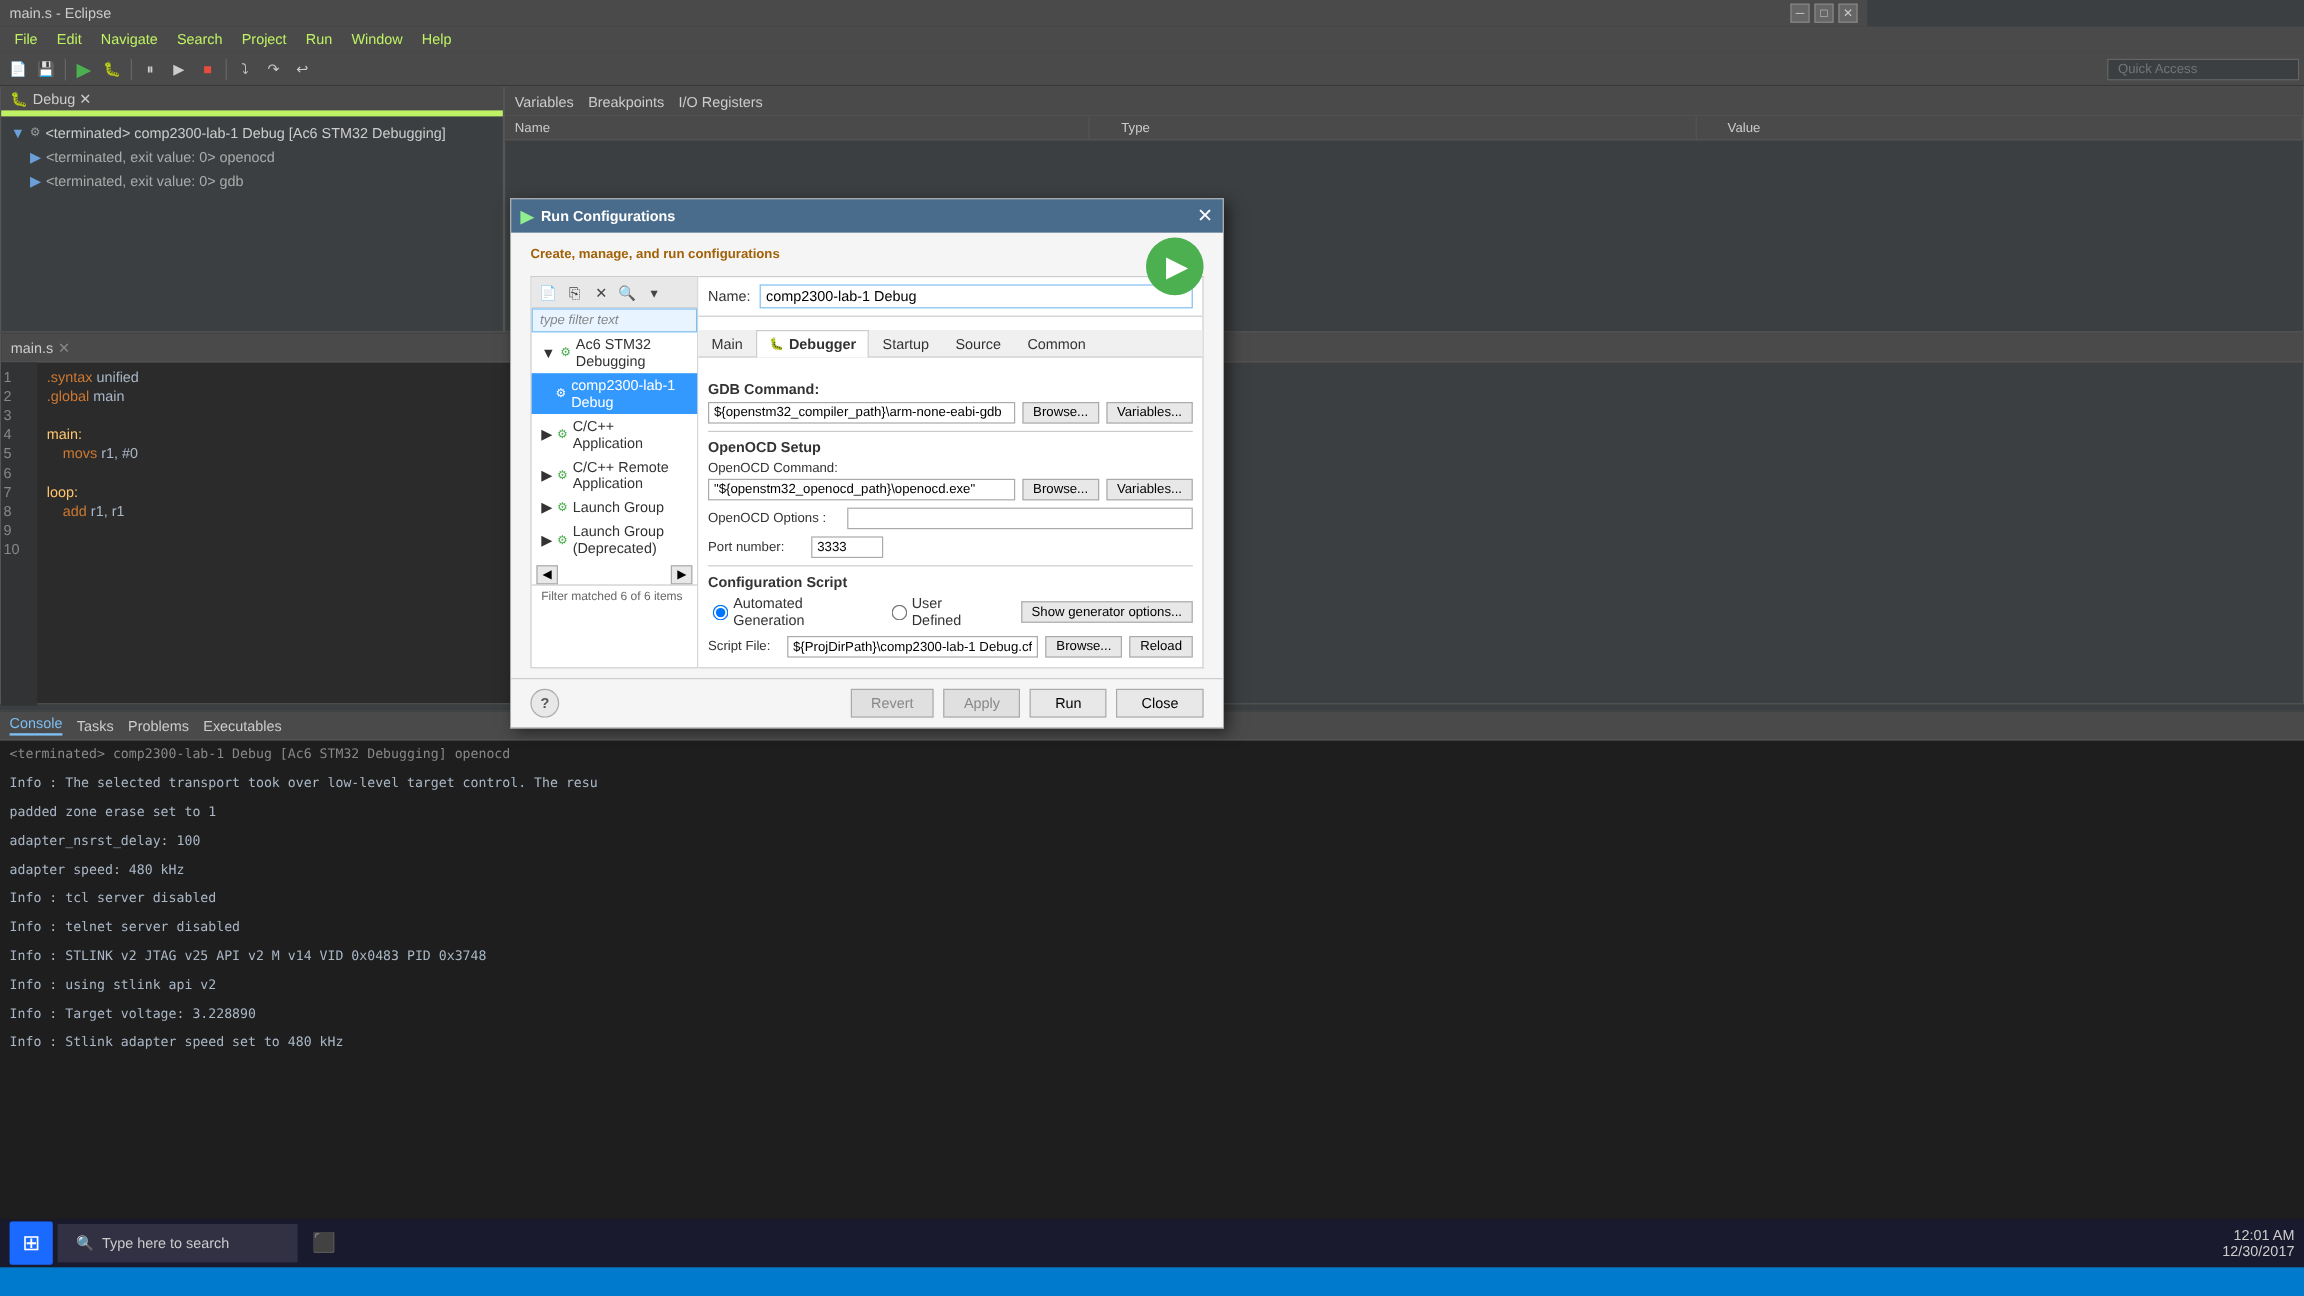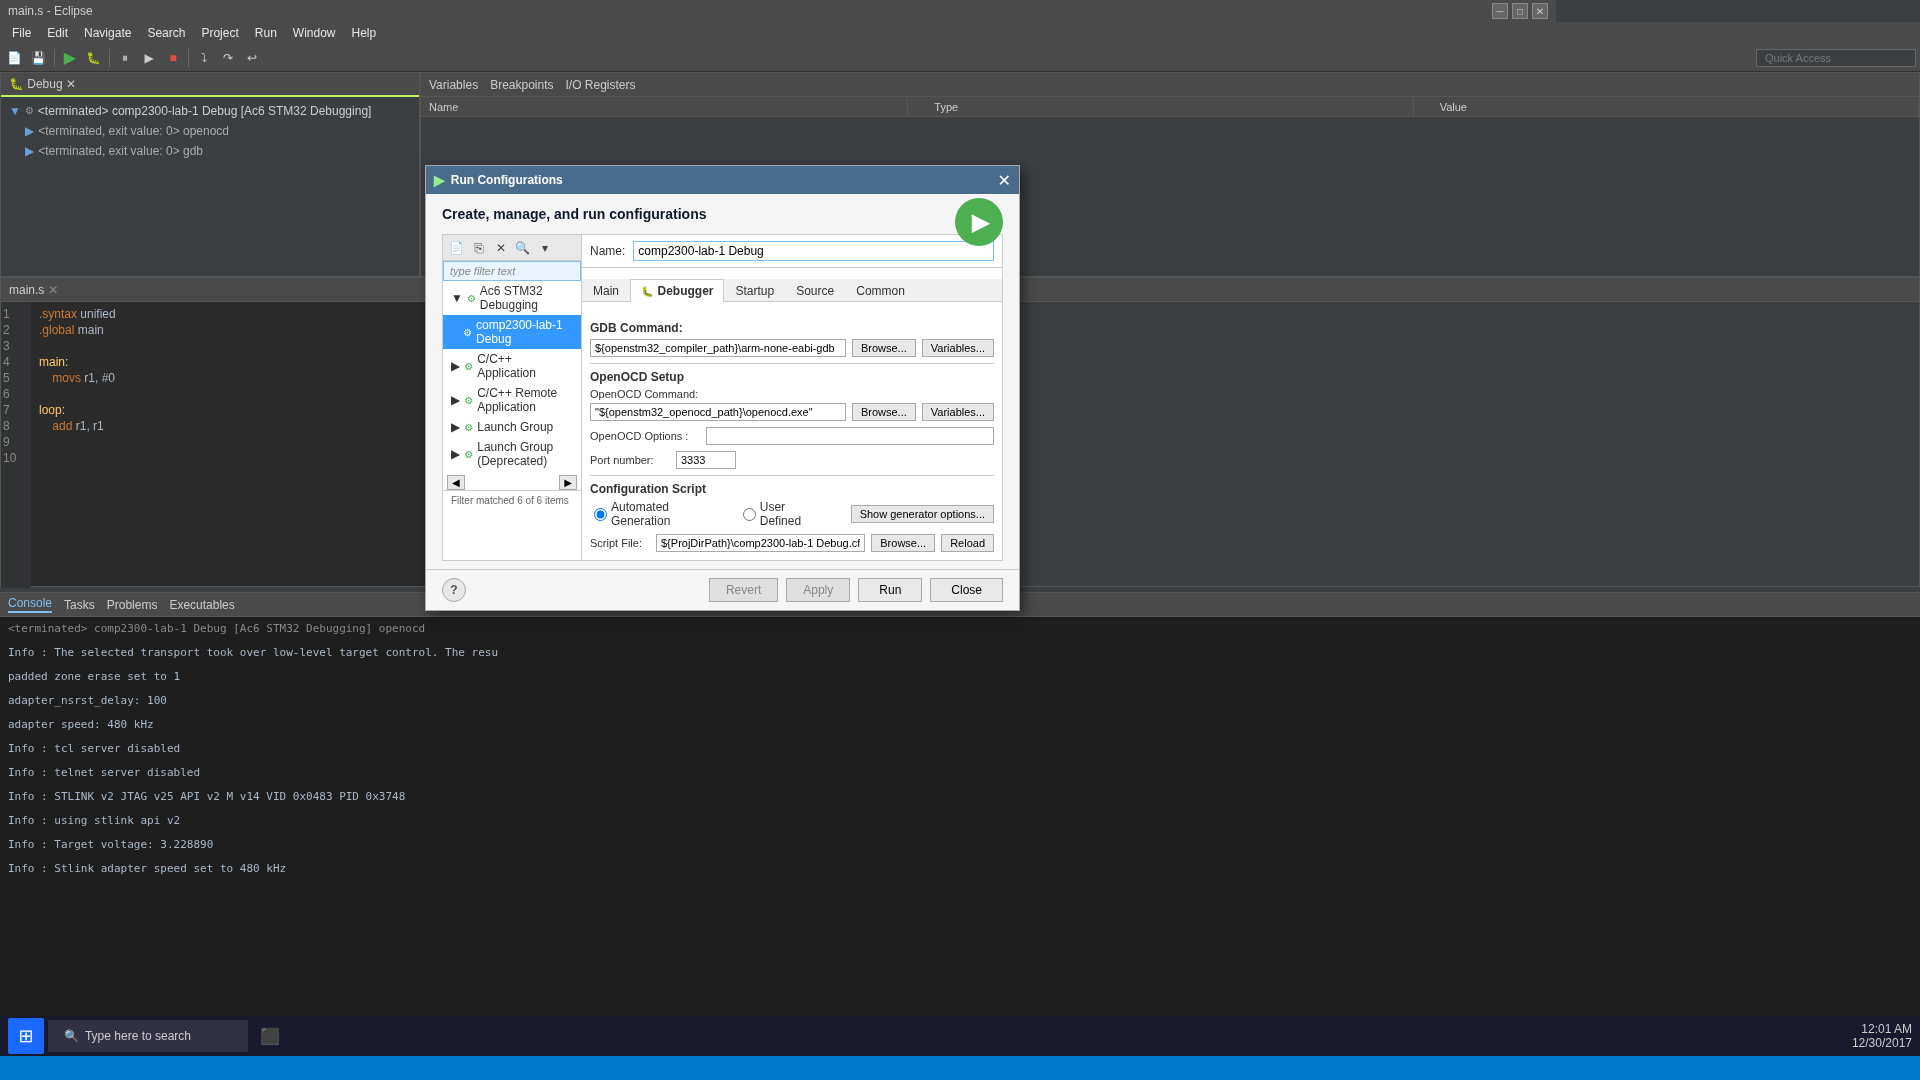--- a/index.html
+++ b/index.html
@@ -7,32 +7,32 @@
 
     
     .ide-bg { position: absolute; top: 0; left: 0; width: 1920px; height: 1080px; background: #3c3f41; }
 
     
     .title-bar { position: absolute; top: 0; left: 0; width: 1556px; height: 22px; background: #4a4a4a; display: flex; align-items: center; padding: 0 8px; color: #ccc; font-size: 11px; }
     .title-bar-controls { display: flex; gap: 4px; margin-left: auto; }
     .title-bar-btn { width: 16px; height: 16px; background: #666; border: 1px solid #888; cursor: pointer; display: flex; align-items: center; justify-content: center; color: #ccc; font-size: 10px; }
 
     
-    .menu-bar { position: absolute; top: 22px; left: 0; width: 1920px; height: 22px; background: #4a4a4a; display: flex; align-items: center; padding: 0 4px; color: #e5e5e5; font-size: 12px; }
+    .menu-bar { position: absolute; top: 22px; left: 0; width: 1920px; height: 22px; background: #4a4a4a; display: flex; align-items: center; padding: 0 4px; color: #bef264; font-size: 12px; }
     .menu-item { padding: 2px 8px; cursor: pointer; }
 
     
     .toolbar { position: absolute; top: 44px; left: 0; width: 1920px; height: 28px; background: #4a4a4a; border-bottom: 1px solid #333; display: flex; align-items: center; padding: 0 4px; gap: 2px; }
     .toolbar-btn { width: 22px; height: 22px; background: transparent; border: none; cursor: pointer; display: flex; align-items: center; justify-content: center; color: #ccc; font-size: 12px; }
     .toolbar-sep { width: 1px; height: 18px; background: #666; margin: 0 2px; }
     .quick-access { margin-left: auto; background: #3c3f41; border: 1px solid #666; color: #ccc; padding: 2px 8px; font-size: 11px; }
 
     
     .debug-area { position: absolute; top: 72px; left: 0; width: 760px; height: 210px; background: #3c3f41; border: 1px solid #555; }
-    .view-tab { display: flex; align-items: center; background: #4a4a4a; border-bottom: 2px solid #bef264; height: 24px; padding: 0 8px; color: #ccc; font-size: 11px; }
+    .view-tab { display: flex; align-items: center; background: #4a4a4a; border-bottom: 5px solid #bef264; height: 24px; padding: 0 8px; color: #ccc; font-size: 11px; }
 
     
     .source-editor { position: absolute; top: 282px; left: 0; width: 1060px; height: 310px; background: #2b2b2b; border: 1px solid #555; }
     .editor-tab { display: flex; align-items: center; background: #4a4a4a; height: 24px; padding: 0 8px; color: #ccc; font-size: 11px; border-bottom: 1px solid #555; }
     .line-numbers { position: absolute; left: 0; top: 24px; width: 30px; height: 286px; background: #313335; color: #888; font-size: 11px; font-family: monospace; padding: 4px 2px; line-height: 16px; }
     .code-content { position: absolute; left: 30px; top: 24px; right: 0; bottom: 0; color: #a9b7c6; font-size: 12px; font-family: 'Consolas', monospace; padding: 4px 8px; line-height: 16px; }
     .keyword { color: #cc7832; }
     .label { color: #ffc66d; }
 
     
@@ -53,21 +53,21 @@
     .status-bar { position: absolute; bottom: 0; left: 0; width: 1920px; height: 24px; background: #007acc; display: flex; align-items: center; padding: 0 8px; color: white; font-size: 11px; }
 
     
     .taskbar { position: absolute; bottom: 24px; left: 0; width: 1920px; height: 40px; background: #1a1a2e; display: flex; align-items: center; padding: 0 8px; gap: 4px; }
 
     
     .dialog { position: absolute; top: 165px; left: 425px; width: 595px; background: #f0f0f0; border: 1px solid #aaa; box-shadow: 4px 4px 12px rgba(0,0,0,0.5); z-index: 200; }
     .dialog-titlebar { background: #4a6c8c; color: white; height: 28px; display: flex; align-items: center; padding: 0 8px; font-size: 13px; font-weight: bold; }
     .dialog-close { margin-left: auto; cursor: pointer; font-size: 16px; color: white; background: none; border: none; }
     .dialog-body { background: #f5f5f5; padding: 12px 16px 8px 16px; }
-    .dialog-subtitle { font-size: 14px; color: #0f172a; margin-bottom: 12px; font-weight: bold; }
+    .dialog-subtitle { font-size: 11px; color: #a16207; margin-bottom: 12px; font-weight: bold; }
     .run-icon { position: absolute; right: 24px; top: 44px; width: 48px; height: 48px; background: #4caf50; border-radius: 50%; display: flex; align-items: center; justify-content: center; }
     .run-icon-arrow { color: white; font-size: 24px; margin-left: 4px; }
 
     
     .dialog-content { display: flex; gap: 0; }
     .left-panel { width: 140px; min-width: 140px; background: white; border: 1px solid #ccc; display: flex; flex-direction: column; }
     .left-toolbar { display: flex; align-items: center; background: #e8e8e8; border-bottom: 1px solid #ccc; height: 26px; padding: 0 4px; gap: 2px; }
     .left-toolbar-btn { width: 20px; height: 20px; background: transparent; border: 1px solid transparent; cursor: pointer; display: flex; align-items: center; justify-content: center; font-size: 12px; color: #444; }
     .filter-input { width: 100%; padding: 3px 6px; border: 1px solid #7ebff1; background: #e8f4ff; font-size: 11px; color: #333; outline: none; }
     .tree-item { padding: 3px 8px 3px 8px; cursor: pointer; display: flex; align-items: center; gap: 4px; font-size: 11px; color: #333; }

